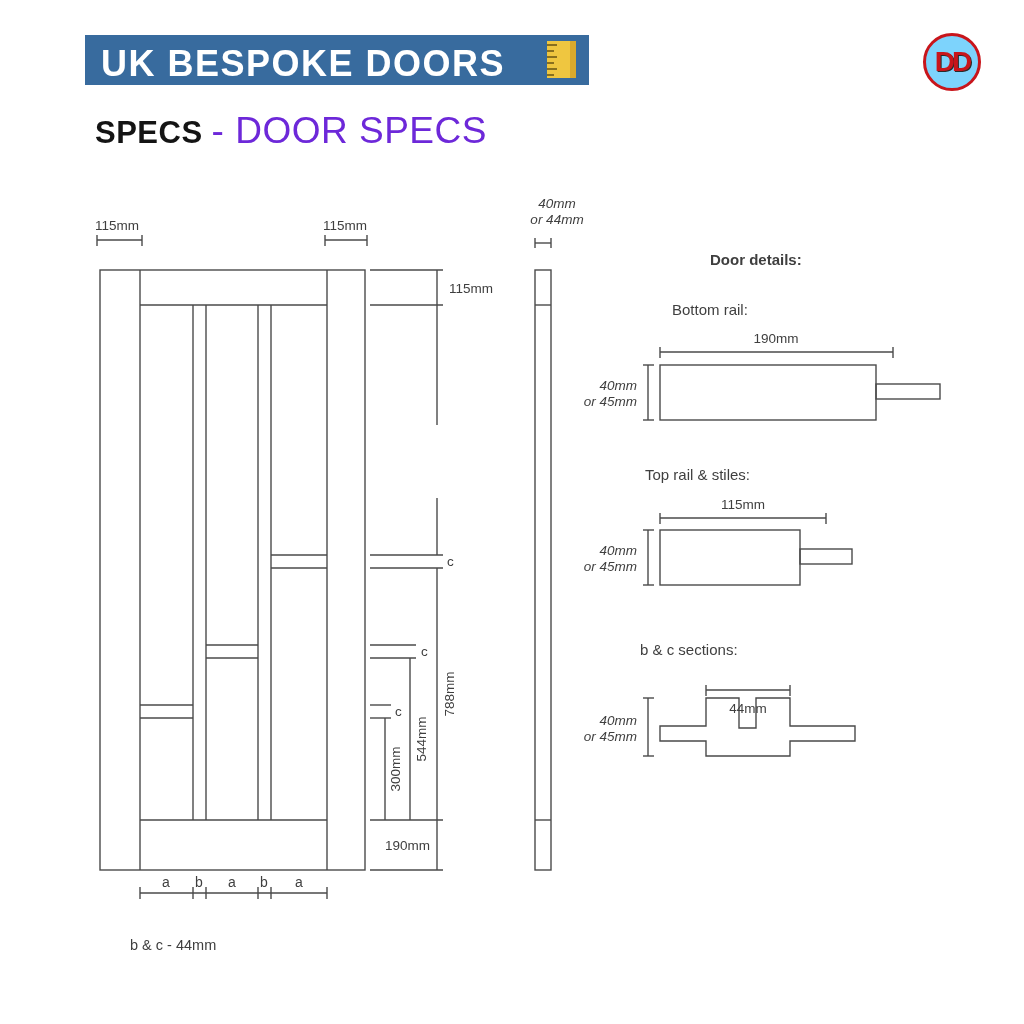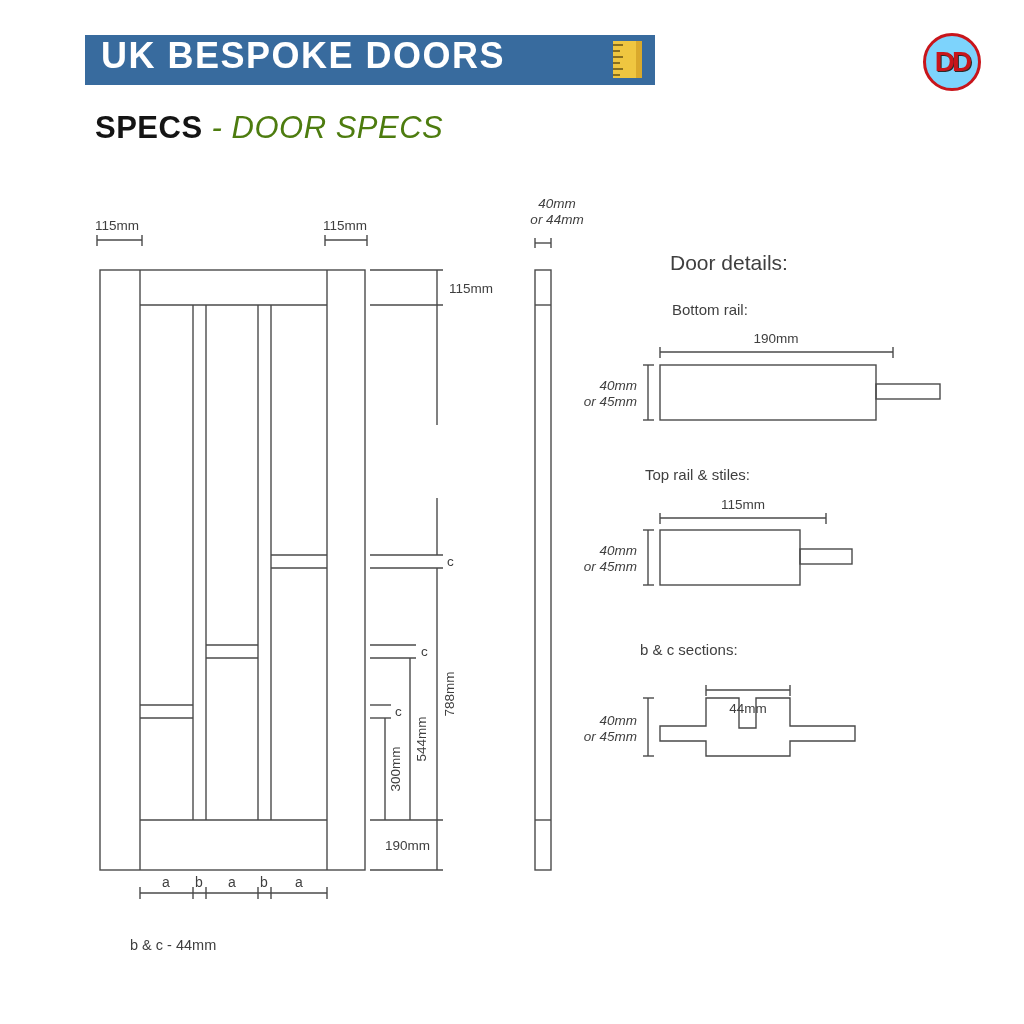--- a/index.html
+++ b/index.html
@@ -3,51 +3,51 @@
 <meta charset="utf-8">
 <style>
   html,body { margin:0; padding:0; }
   body {
     width:1024px; height:1024px; background:#ffffff; overflow:hidden;
     font-family:"Liberation Sans", sans-serif; color:#3f3f3f; position:relative;
   }
   #canvas { position:absolute; left:0; top:0; width:1024px; height:1024px; }
 
   .banner {
-    position:absolute; left:85px; top:35px; width:570px; height:50px;
-    background:#386b9e; display:flex; align-items:flex-start;
+    position:absolute; left:85px; top:35px; width:504px; height:50px;
+    background:#386b9e; display:flex; align-items:flex-end;
   }
   .banner-title {
     padding-left:16px; color:#ffffff; font-size:36px; font-weight:700;
     letter-spacing:1.5px; white-space:nowrap;
   }
   .ruler { position:absolute; right:13px; top:6px; }
 
   .logo {
     position:absolute; left:923px; top:33px; width:52px; height:52px;
     border:3px solid #c8151b; border-radius:50%;
     display:flex; align-items:center; justify-content:center; background:#7dd3fc;
   }
   .logo span {
     color:#c8151b; font-size:28px; font-weight:800; letter-spacing:-3px;
     text-shadow:1px 1px 0 #2a2a2a;
   }
 
   .page-title { position:absolute; left:95px; top:110px; white-space:nowrap; }
   .page-title .t-name { font-size:31px; font-weight:700; color:#141414; letter-spacing:0.5px; }
-  .page-title .t-rest { font-size:31px; font-weight:400; color:#4d7c0f; margin-left:9px; letter-spacing:0.5px;font-style:italic; }
+  .page-title .t-rest { font-size:37px; font-weight:400; color:#6d28d9; margin-left:9px; letter-spacing:0.5px; }
 
   .linework { position:absolute; left:0; top:0; }
 
   .lbl { position:absolute; font-size:13.5px; color:#3f3f3f; line-height:1.18; white-space:nowrap; }
   .pre { white-space:pre-line;font-style:italic; }
   .cx  { transform:translateX(-50%); }
   .rot { transform:translate(-50%,-50%) rotate(-90deg); }
   .sec { font-size:15px; }
-  .strong { font-size:21px; font-weight:400; }
+  .strong { font-size:15px; font-weight:700;margin-left:40px; }
   .foot { font-size:14.5px; }
   .seg { font-size:14px; }
 </style>
 </head>
 <body>
 
 <div id="canvas">
 
   <div class="banner">
     <span class="banner-title">UK BESPOKE DOORS</span>

